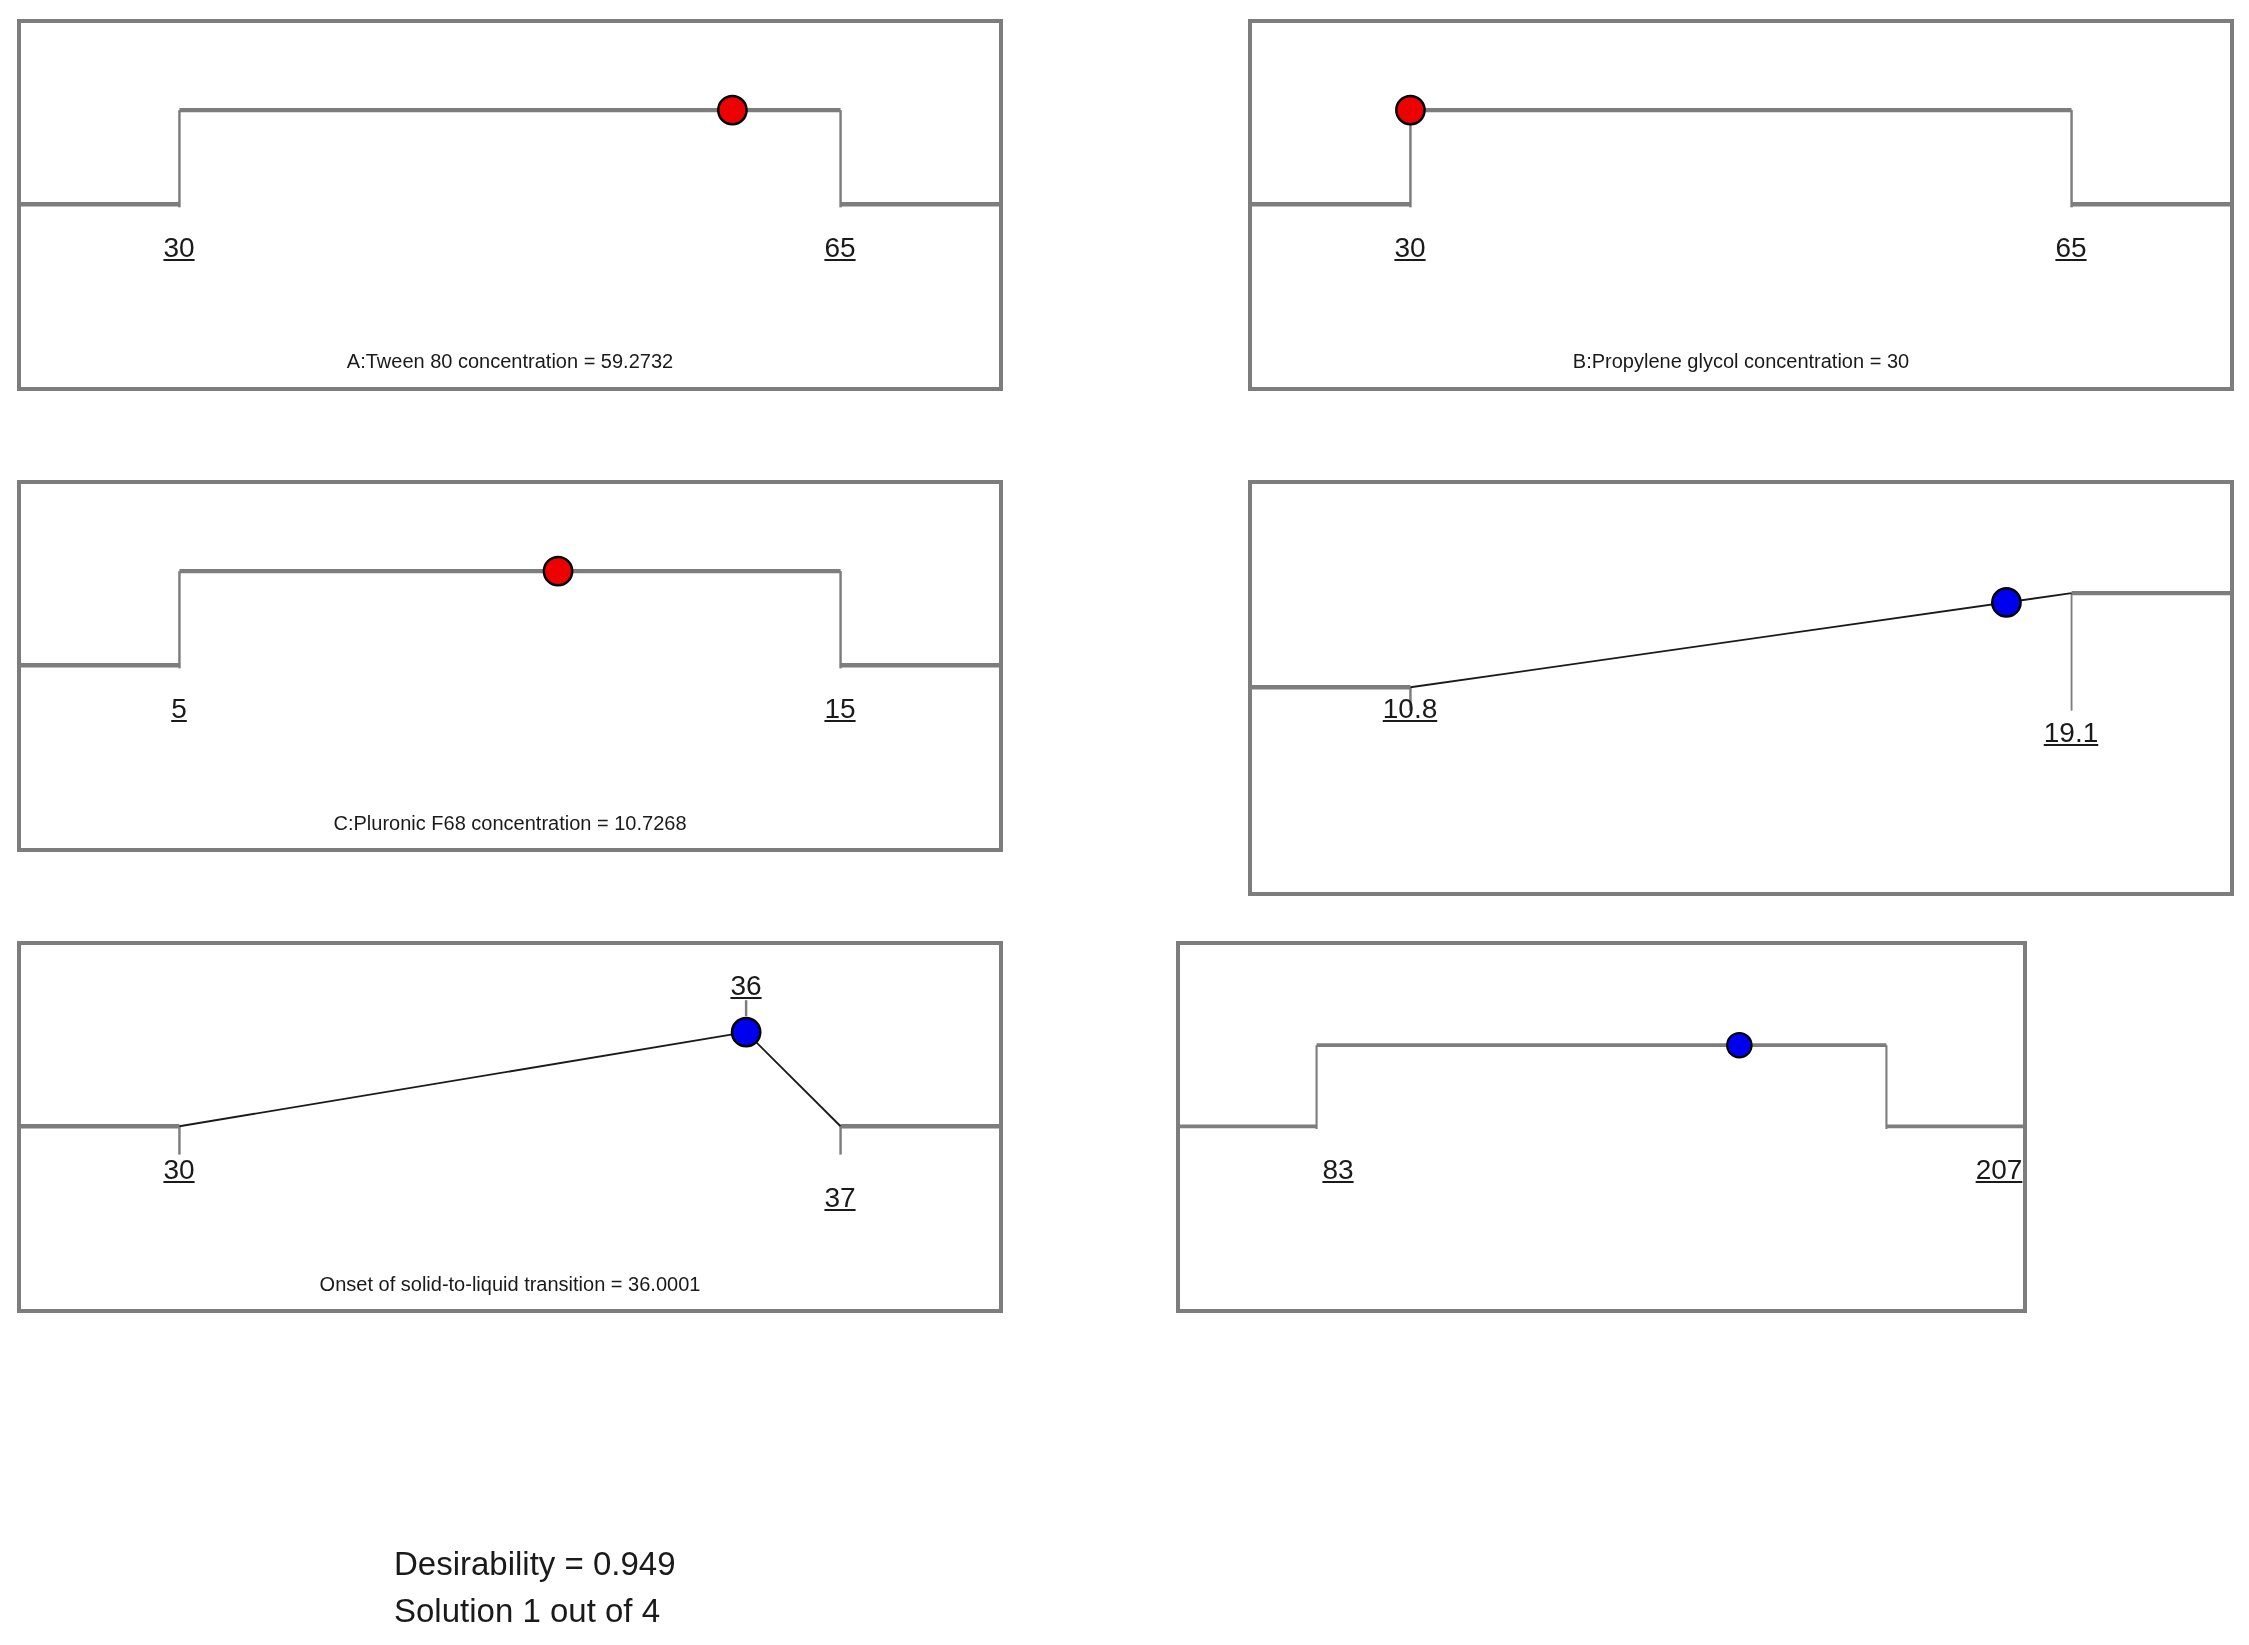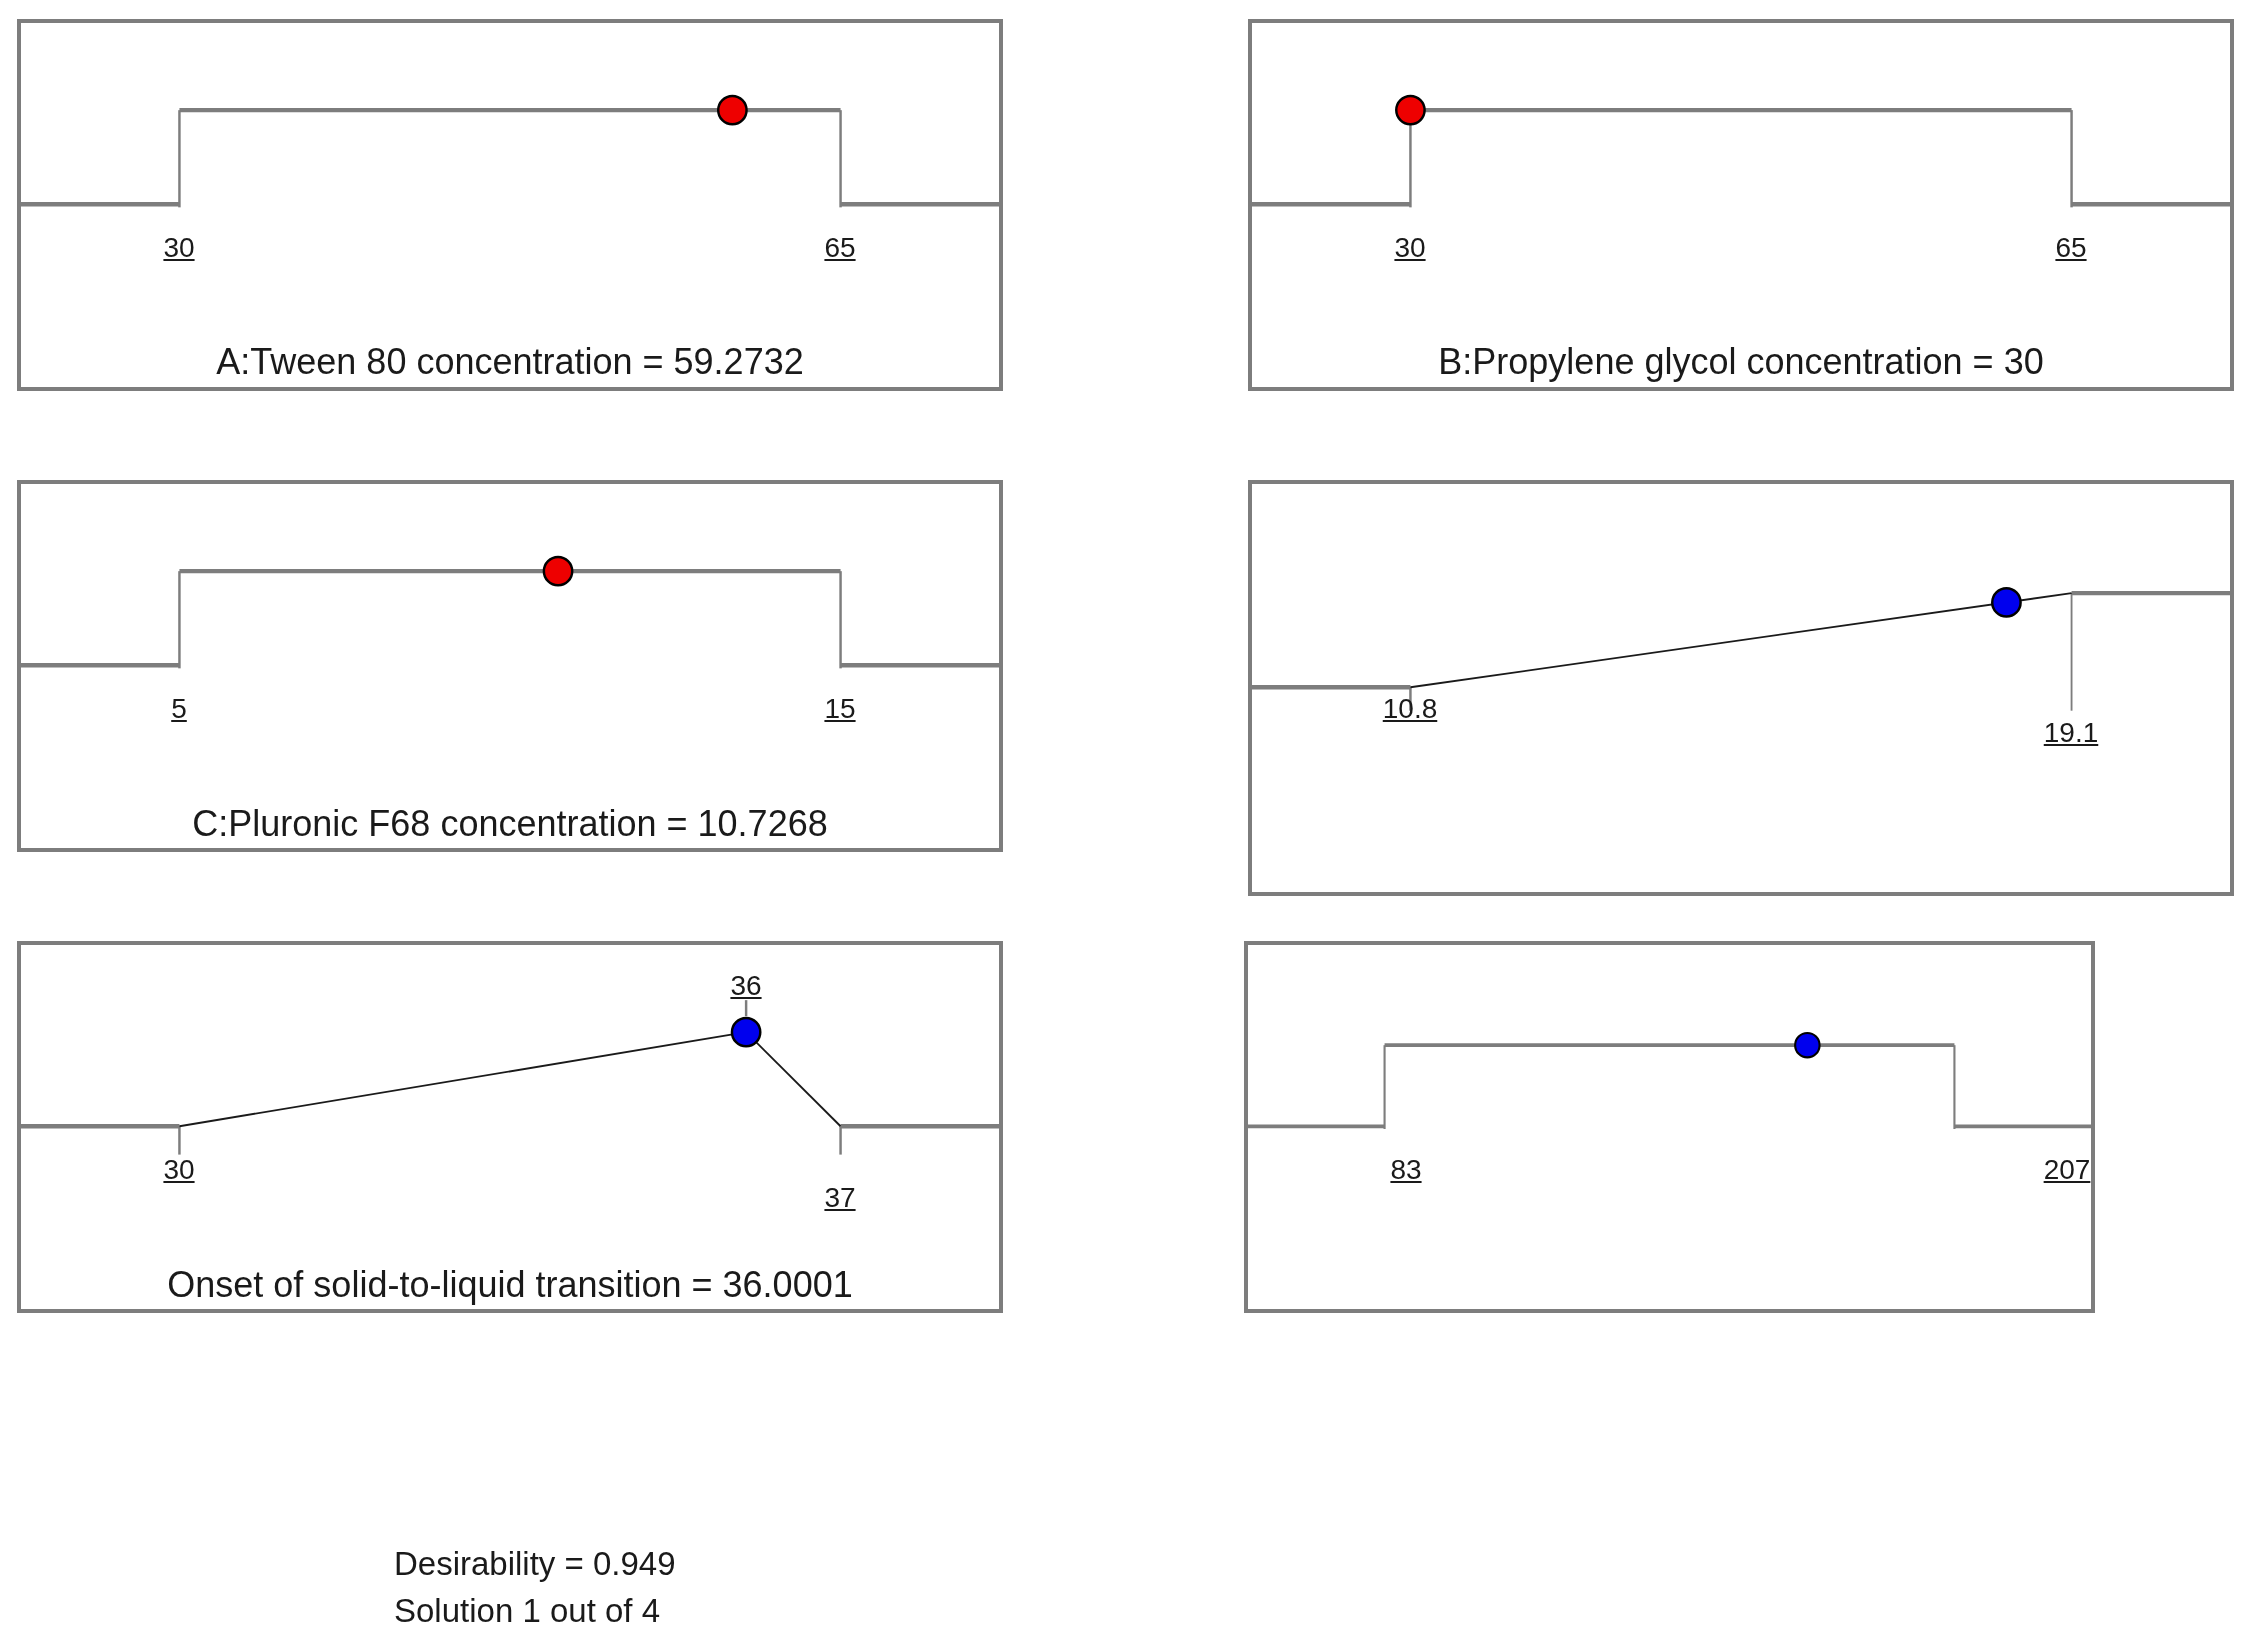--- a/index.html
+++ b/index.html
@@ -27,21 +27,21 @@
     font-size:28px;
     line-height:33px;
     white-space:nowrap;
     color:#1a1a1a;
     text-decoration:underline;
   }
   .caption{
     position:absolute;
     left:0;right:0;bottom:9.8px;
     text-align:center;
-    font-size:36px;
+    font-size:20px;
     line-height:29.5px;
     color:#1a1a1a;
   }
   .footer{
     position:absolute;
     left:350px;top:1540px;
     font-size:33px;
     line-height:47px;
     color:#1a1a1a;
     white-space:nowrap;
@@ -116,21 +116,21 @@
       <line x1="257.25600000000003" y1="293.82" x2="1177.3887247839998" y2="141.01" stroke="#1a1a1a" stroke-width="3"></line>
       <line x1="1177.3887247839998" y1="141.01" x2="1330.744" y2="293.82" stroke="#1a1a1a" stroke-width="3"></line>
       <circle cx="1177.3887247839998" cy="141.01" r="23" fill="#0000ee" stroke="#000000" stroke-width="4"></circle>
     </svg>
   <span class="tick-label low" style="left: 158px; top: 208px;">30</span>
   <span class="tick-label high" style="left: 819px; top: 208px; margin-top: 28px;">37</span>
   <span class="tick-label peak-label" style="left: 725px; top: 24px;">36</span>
   <div class="caption">Onset of solid-to-liquid transition = 36.0001</div>
 </section>
 
-<section class="panel" style="left:1244px;top:941px;width:851px;height:372px">
+<section class="panel" style="left:1176px;top:941px;width:851px;height:372px">
   <svg viewBox="0 0 1587 590">
       <line x1="0" y1="293.82" x2="257.094" y2="293.82" stroke="#7d7d7d" stroke-width="7"></line>
       <line x1="257.094" y1="141.01" x2="1329.906" y2="141.01" stroke="#7d7d7d" stroke-width="7"></line>
       <line x1="1329.906" y1="293.82" x2="1587" y2="293.82" stroke="#7d7d7d" stroke-width="7"></line>
       <line x1="257.094" y1="141.01" x2="257.094" y2="298.82" stroke="#7d7d7d" stroke-width="4"></line>
       <line x1="1329.906" y1="141.01" x2="1329.906" y2="298.82" stroke="#7d7d7d" stroke-width="4"></line>
       <circle cx="1053.025023732" cy="141.01" r="23" fill="#0000ee" stroke="#000000" stroke-width="4"></circle>
     </svg>
   <span class="tick-label low" style="left: 158px; top: 208px;">83</span>
   <span class="tick-label high" style="left: 819px; top: 208px;">207</span>

